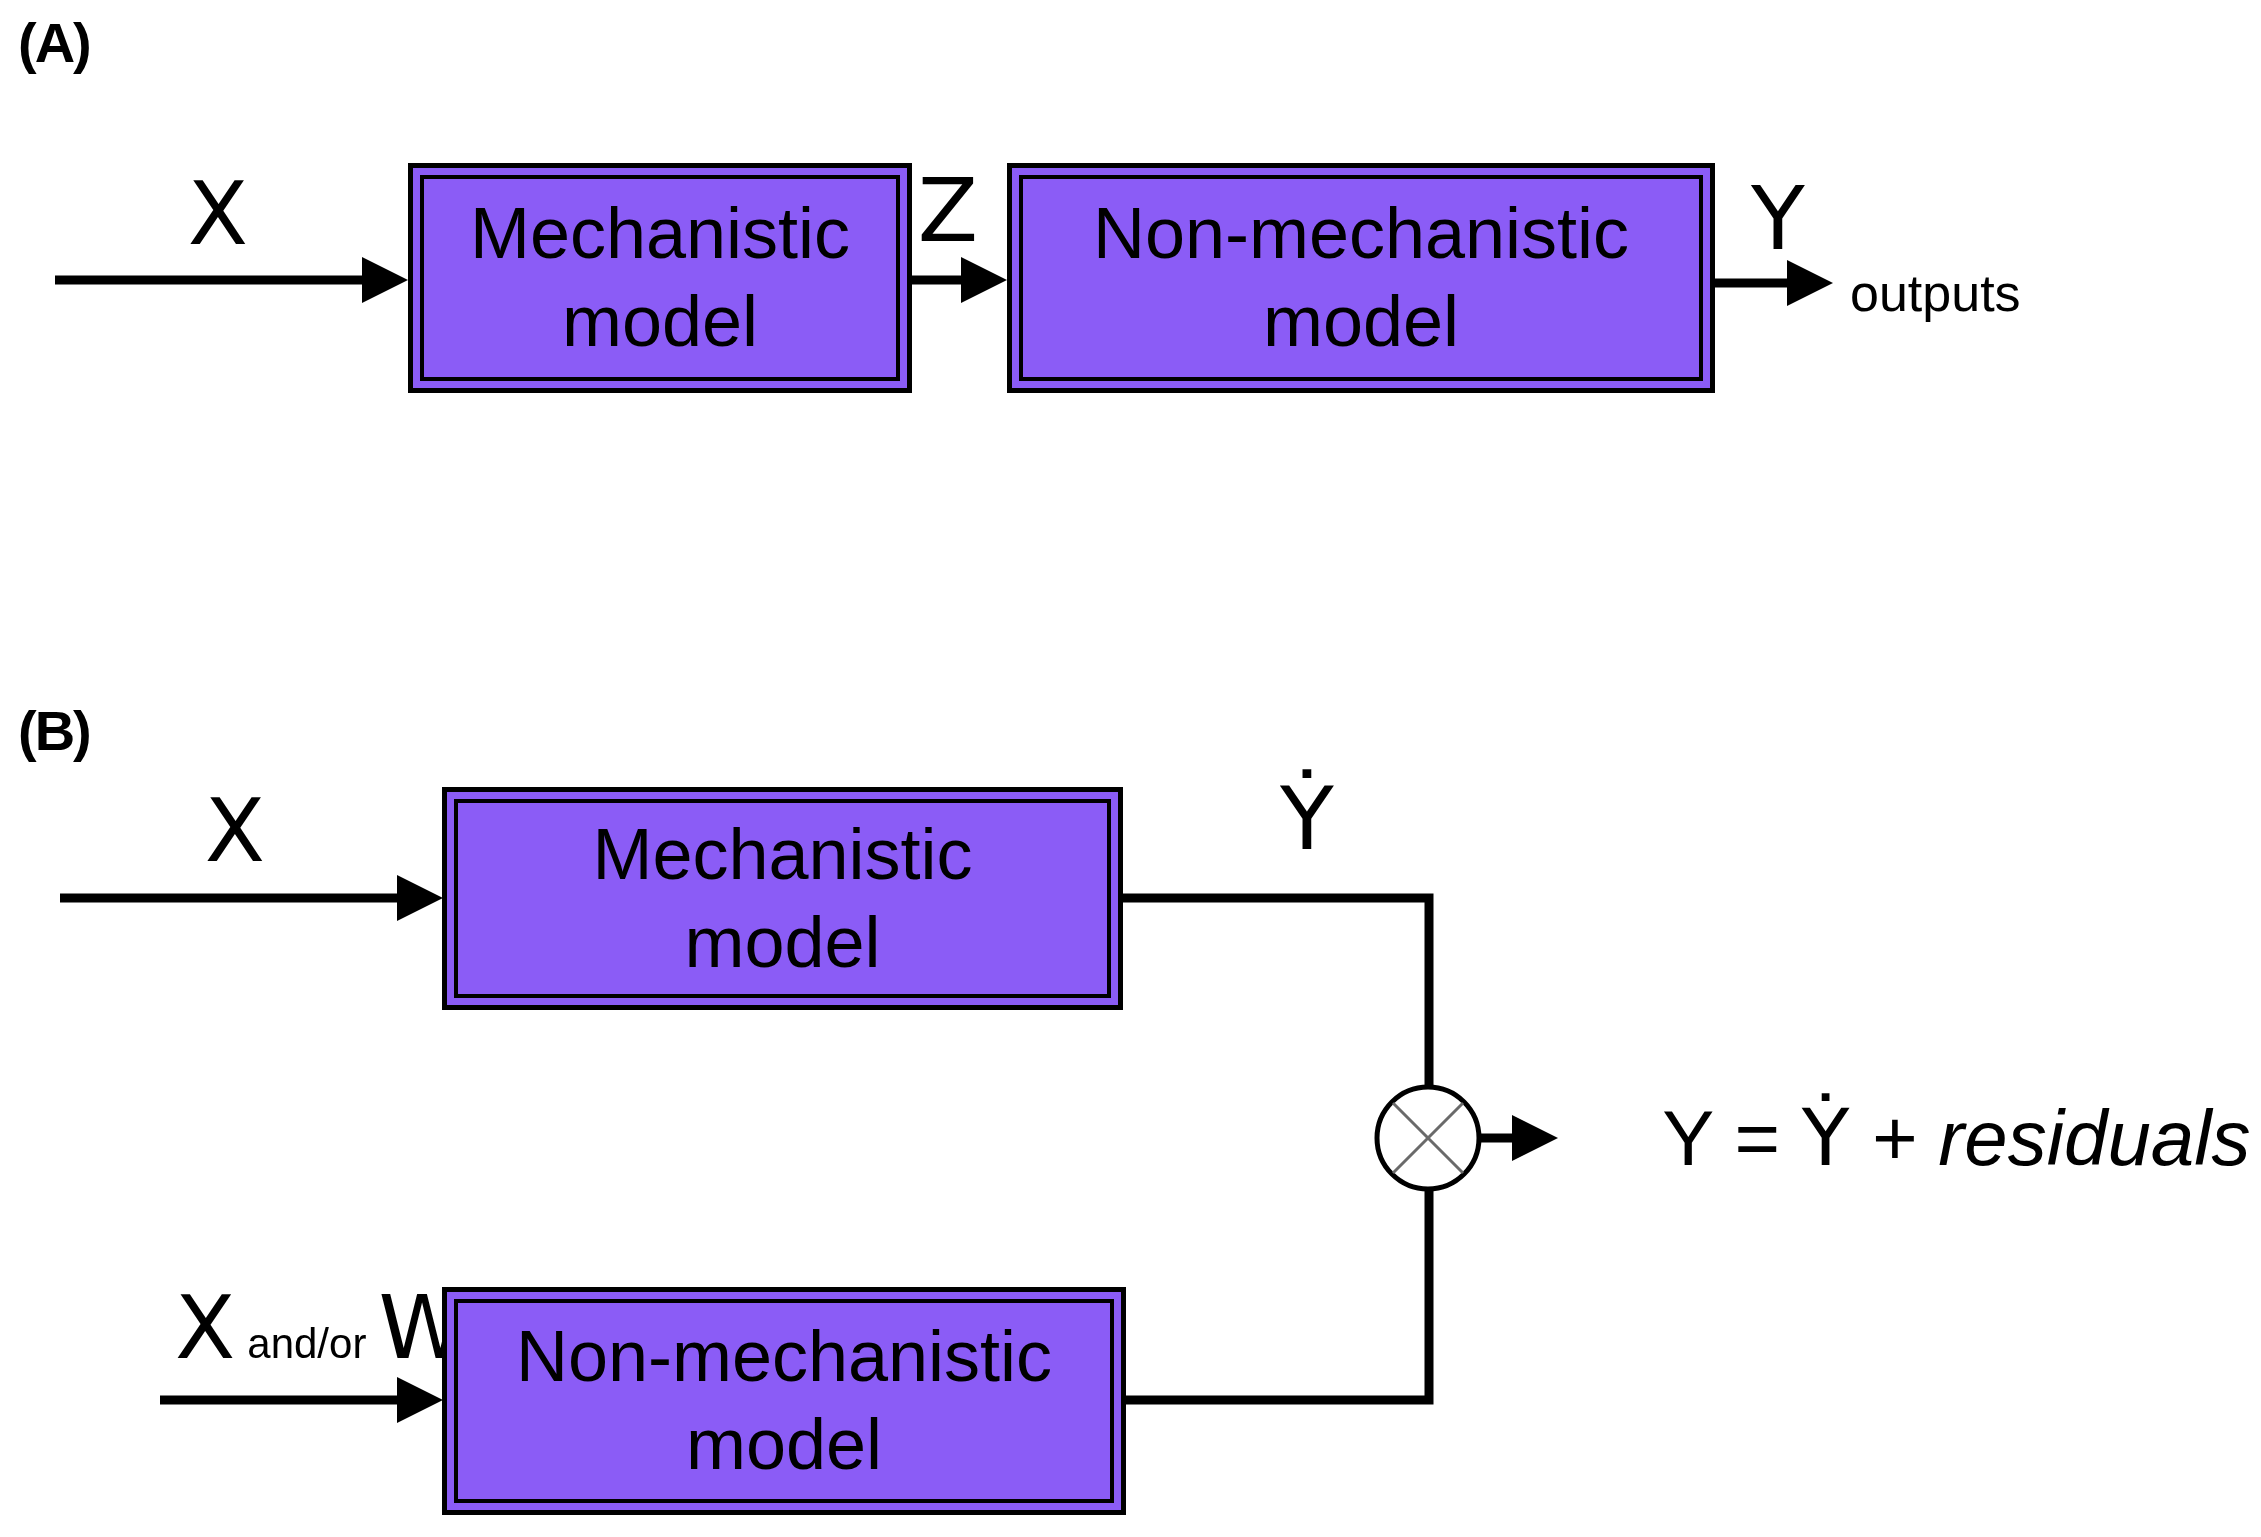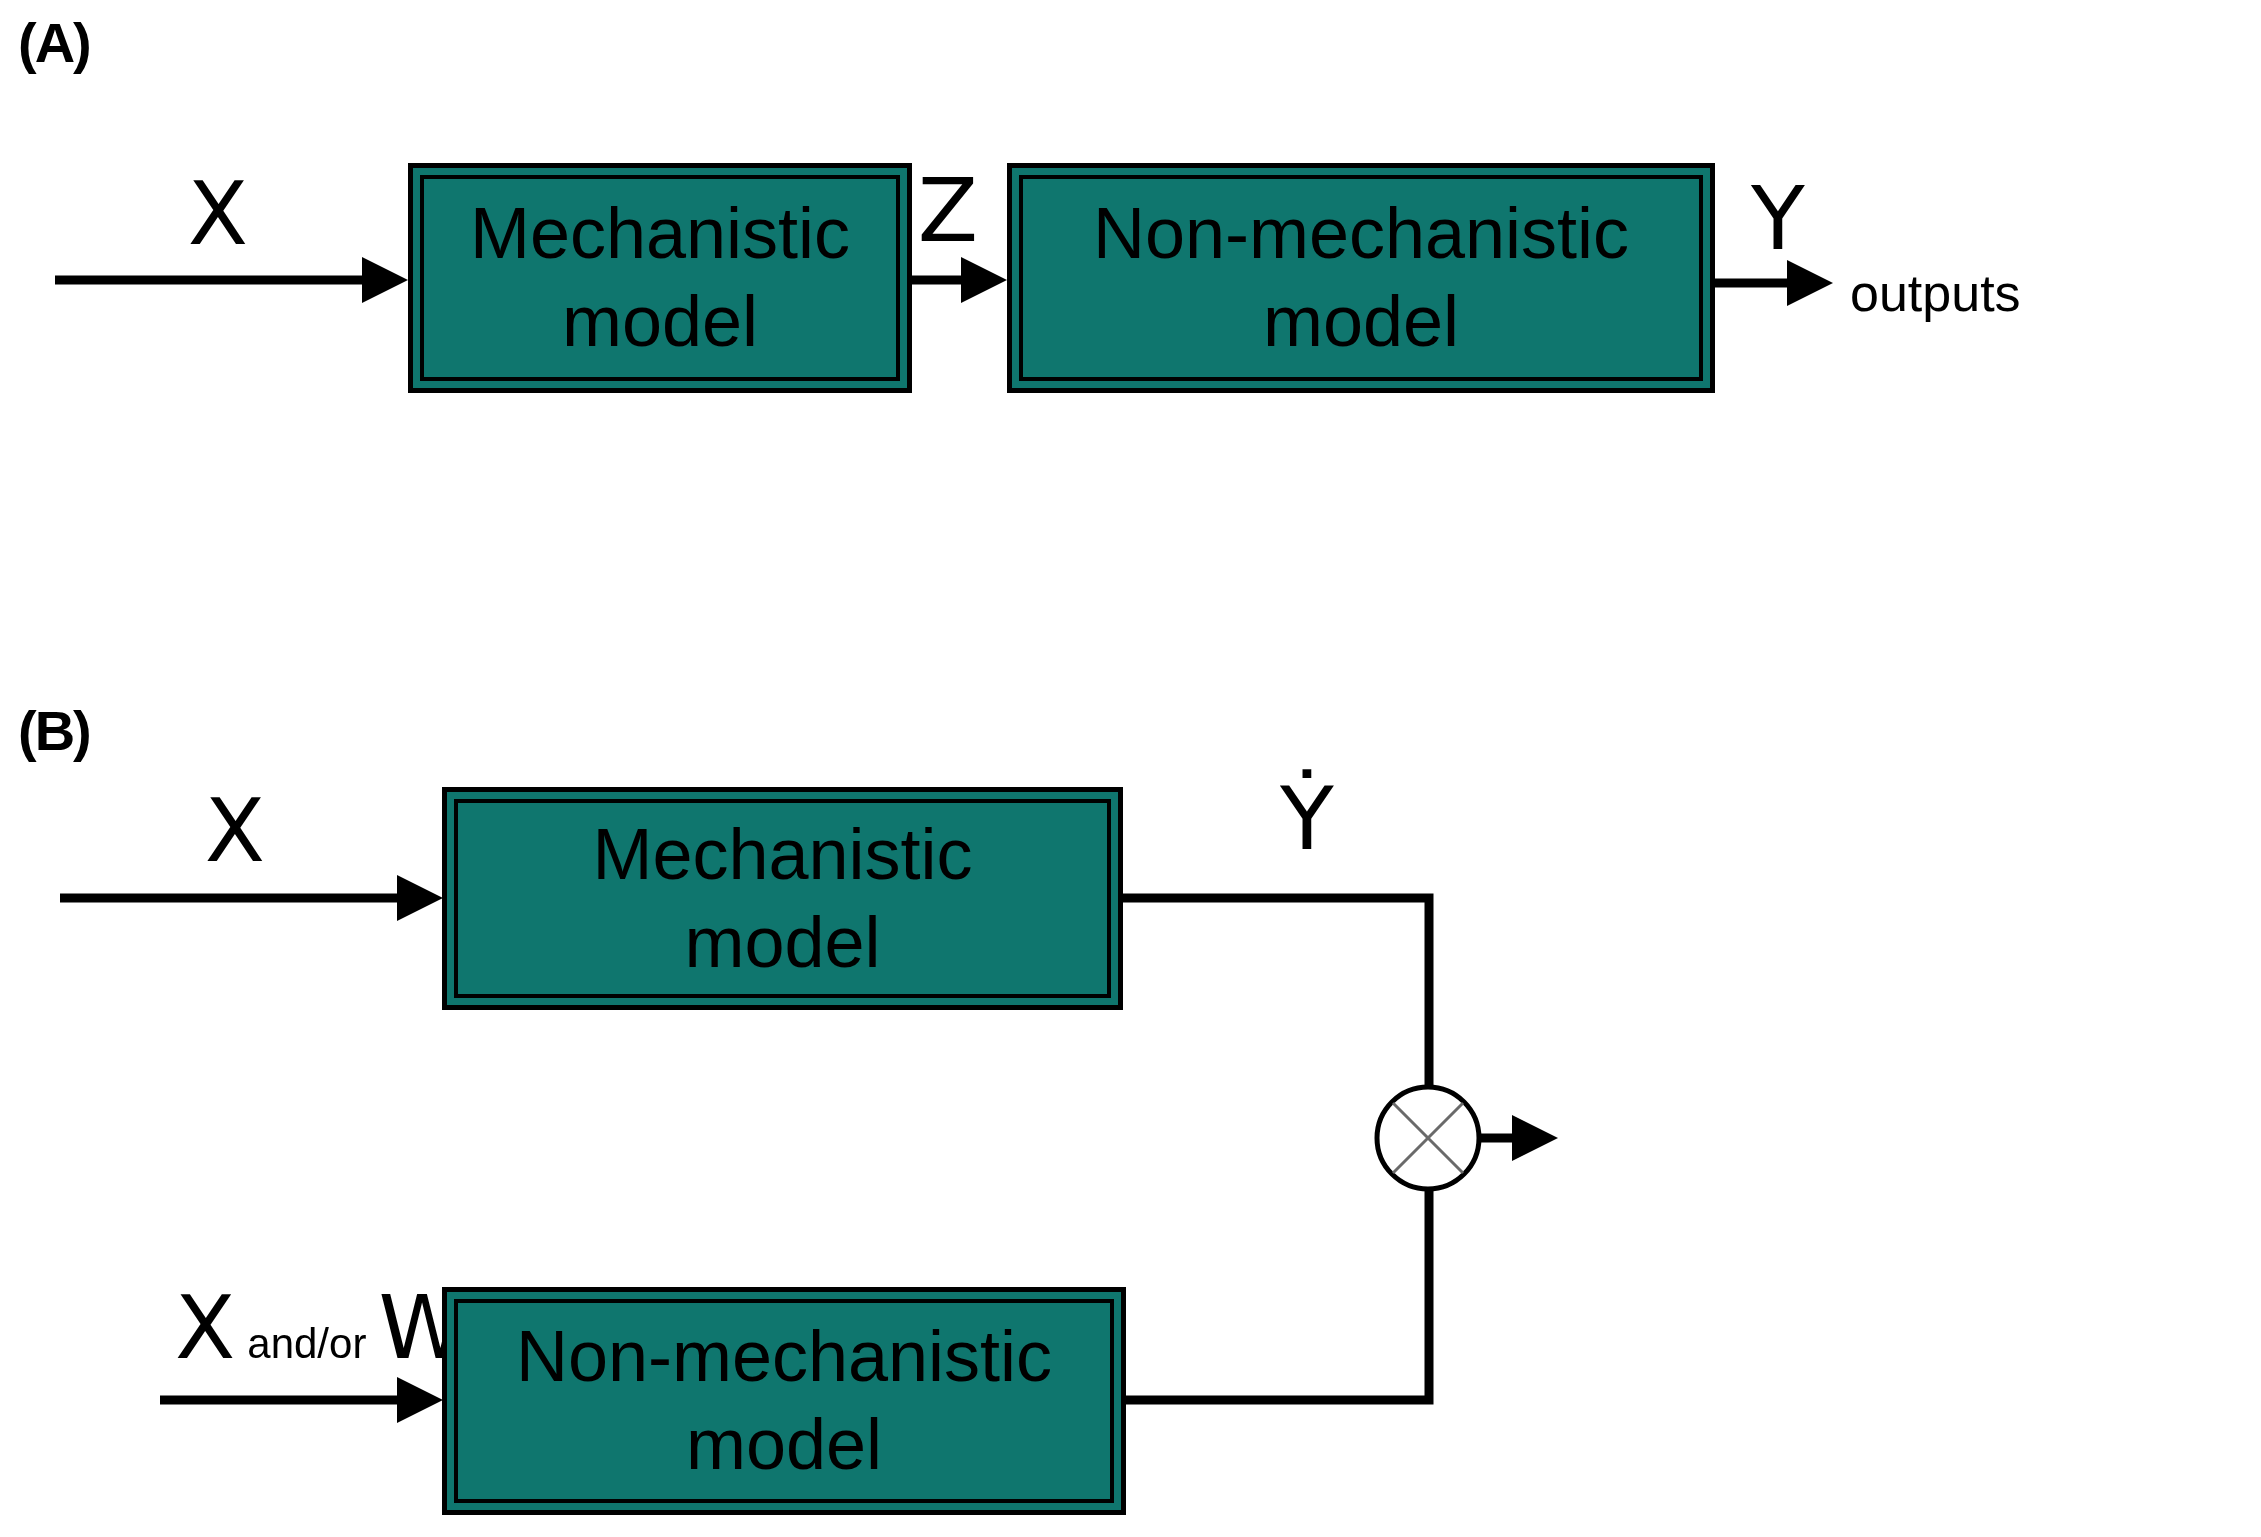--- a/index.html
+++ b/index.html
@@ -34,21 +34,21 @@
     white-space: nowrap;
   }
   .mathletter {
     font-family: "DejaVu Sans", "Liberation Sans", sans-serif;
     font-size: 88px;
   }
   .dbox {
     position: absolute;
     box-sizing: border-box;
     border: 5px solid #000;
-    background: #0f766e;
+    background: #8b5cf6;
     padding: 7px;
   }
   .dbox-inner {
     box-sizing: border-box;
     width: 100%;
     height: 100%;
     border: 4px solid #000;
     display: flex;
     flex-direction: column;
     align-items: center;
@@ -173,14 +173,17 @@
   </div>
 
   <div class="dbox" style="left:442px; top:1287px; width:684px; height:228px;">
     <div class="dbox-inner">
       <div>Non-mechanistic</div>
       <div>model</div>
     </div>
   </div>
 
 
+  <div class="equation" style="left:1577px; top:1138px;">
+    <span>Y = </span><span class="ydot-eq">Ẏ</span><span class="ital"> + residuals</span>
+  </div>
 
 </div>
 
 </body></html>

